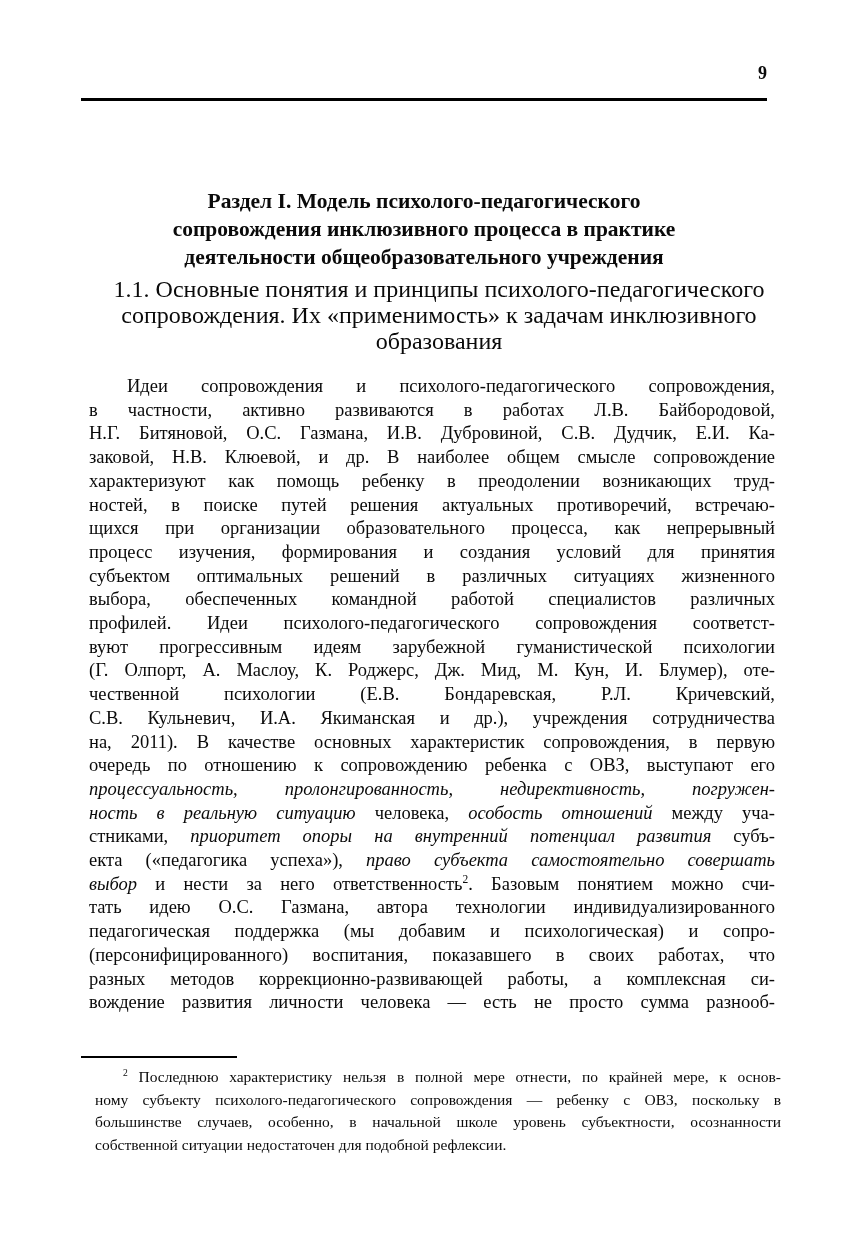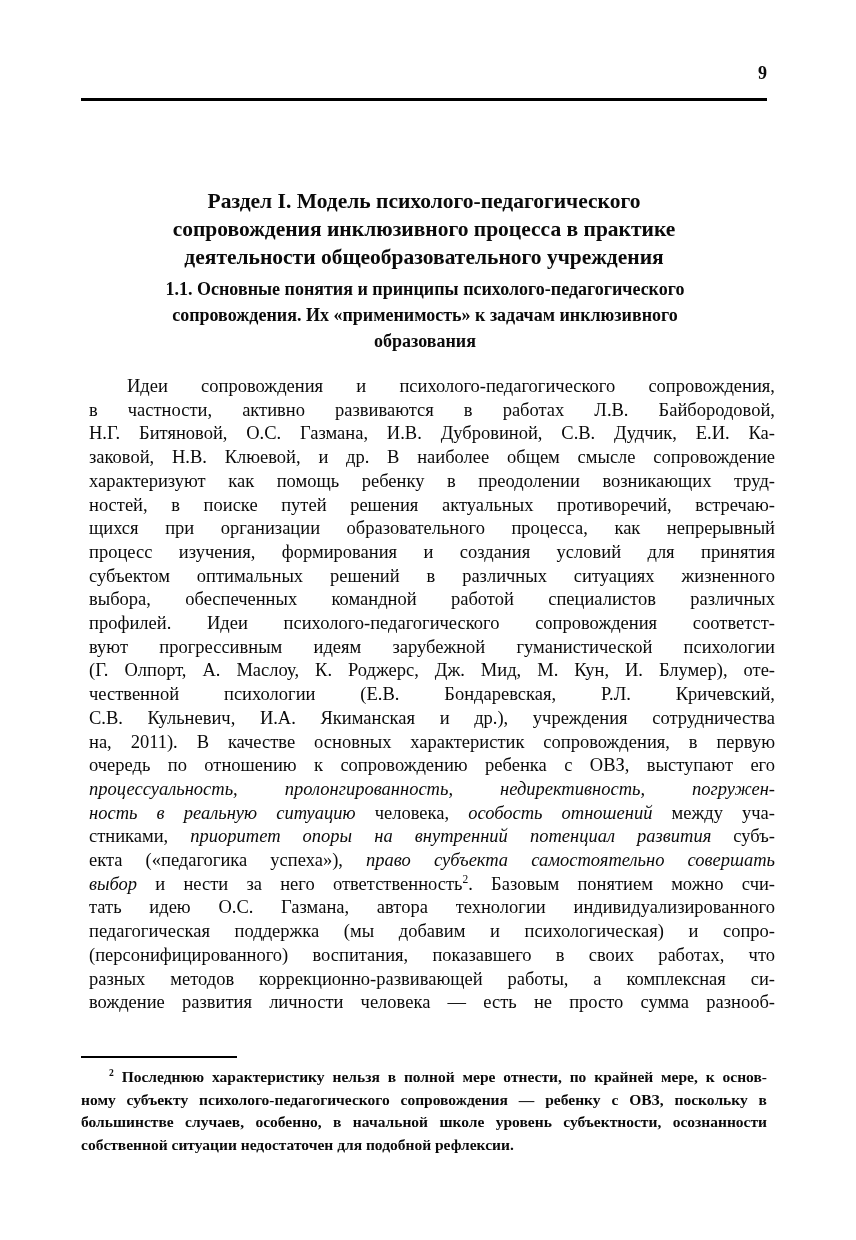--- a/index.html
+++ b/index.html
@@ -40,25 +40,25 @@
     width: 686px;
     font-size: 21.5px;
     line-height: 28px;
     font-weight: bold;
     text-align: center;
     margin-top: 20px;
   }
   .subsection-heading {
     position: absolute;
     top: 276px;
-    left: 82px;
+    left: 96px;
     width: 686px;
-    font-size: 18px;
+    font-size: 24px;
     line-height: 26px;
-    font-weight: bold;
+    font-weight: normal;
     text-align: center;
   }
   .body-text {
     position: absolute;
     top: 375px;
     left: 81px;
     width: 686px;
     font-size: 18.5px;
     line-height: 23.7px;
     margin-left: 8px;
@@ -73,25 +73,24 @@
     position: absolute;
     top: 1056px;
     left: 81px;
     width: 156px;
     height: 2px;
     background: #000000;
   }
   .footnote {
     position: absolute;
     top: 1066px;
-    left: 81px;
+    left: 95px;
     width: 686px;
     font-size: 15.5px;
     line-height: 22.7px;
-    font-weight: bold;
   }
   .footnote .tline {
     text-align: justify;
     text-align-last: justify;
   }
   .footnote .tline:first-child { text-indent: 28px; }
   .footnote .tline:last-child { text-align-last: left; }
   em { font-style: italic; }
   sup { font-size: 62%; vertical-align: super; line-height: 0; }
 </style>

